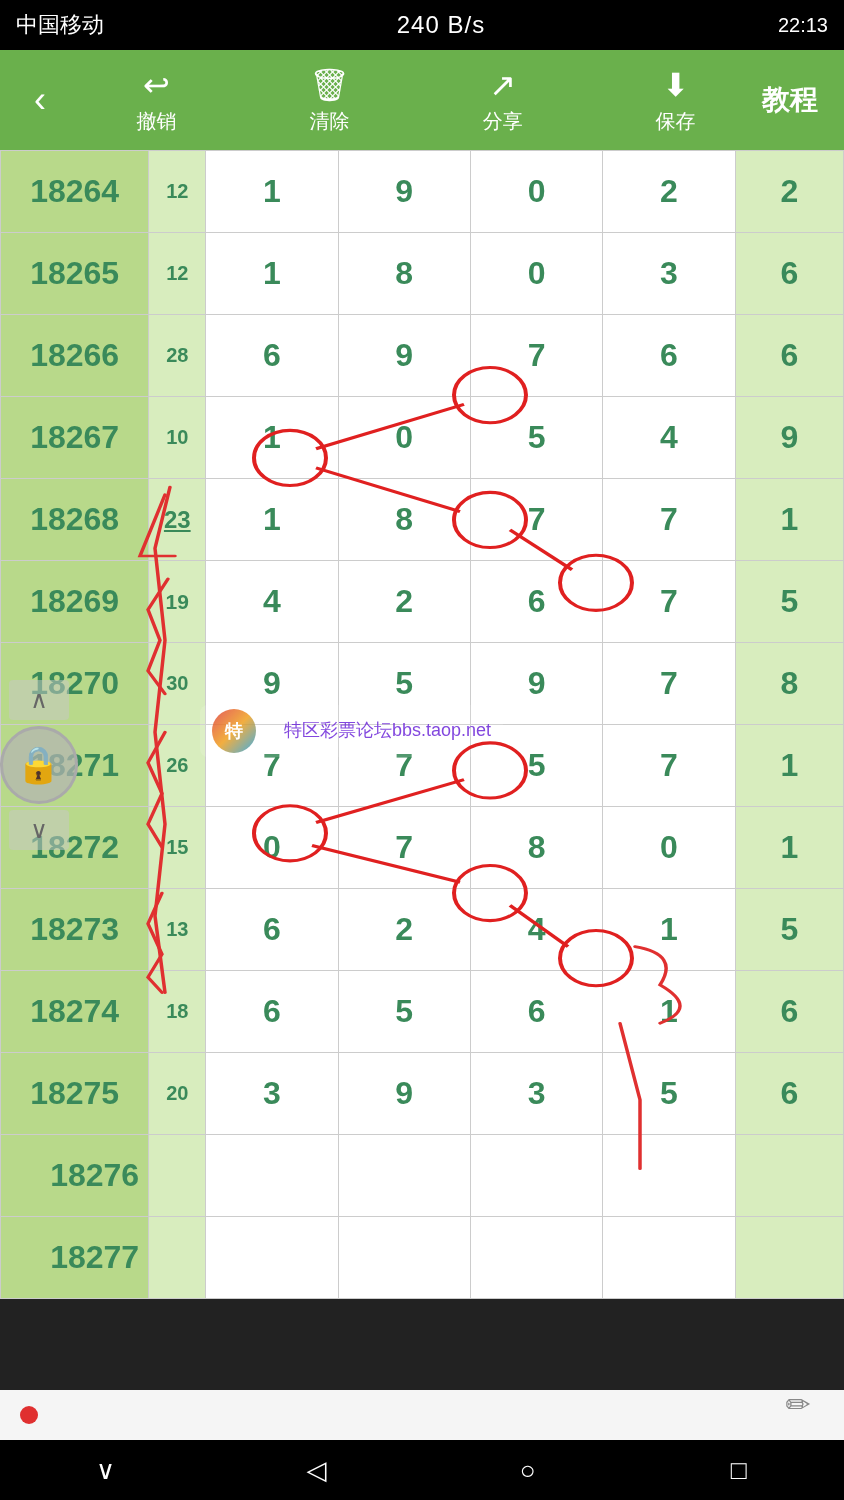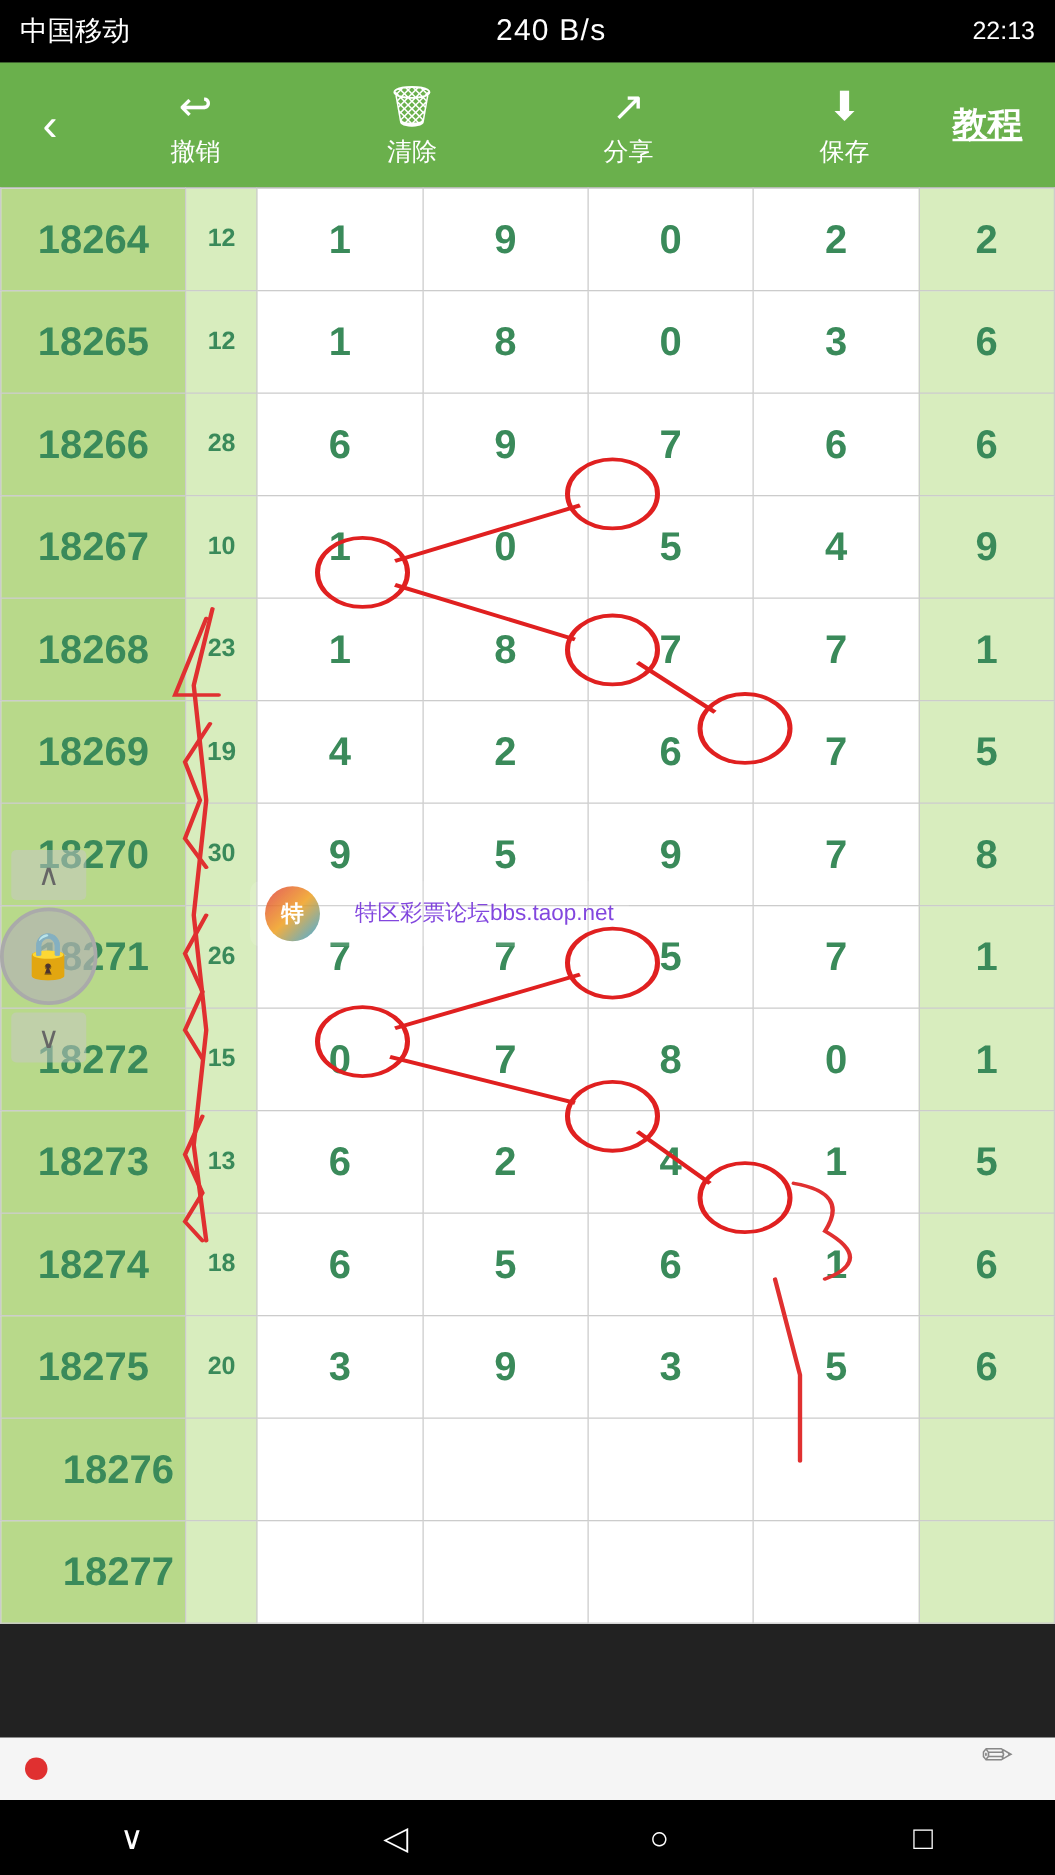--- a/index.html
+++ b/index.html
@@ -64,21 +64,20 @@
       cursor: pointer;
     }
     .toolbar-btn .icon {
       font-size: 32px;
     }
     .toolbar-title {
       color: #fff;
       font-size: 28px;
       font-weight: bold;
       padding-right: 16px;
-      text-decoration: underline;
     }
 
     
     .table-area {
       width: 100%;
       background: #f5f5f5;
       position: relative;
     }
 
     .grid-table {
@@ -351,21 +350,21 @@
           <td class="col-rownum">18267</td>
           <td class="col-small" style="font-size: 20px;">10</td>
           <td class="col-d1">1</td>
           <td class="col-d2">0</td>
           <td class="col-d3">5</td>
           <td class="col-d4">4</td>
           <td class="col-last">9</td>
         </tr>
         <tr>
           <td class="col-rownum">18268</td>
-          <td class="col-small" style="font-size: 20px;">23</td>
+          <td class="col-small" style="font-size: 24px; text-decoration: underline;">23</td>
           <td class="col-d1">1</td>
           <td class="col-d2">8</td>
           <td class="col-d3">7</td>
           <td class="col-d4">7</td>
           <td class="col-last">1</td>
         </tr>
         <tr>
           <td class="col-rownum">18269</td>
           <td class="col-small" style="font-size: 21px;">19</td>
           <td class="col-d1">4</td>

